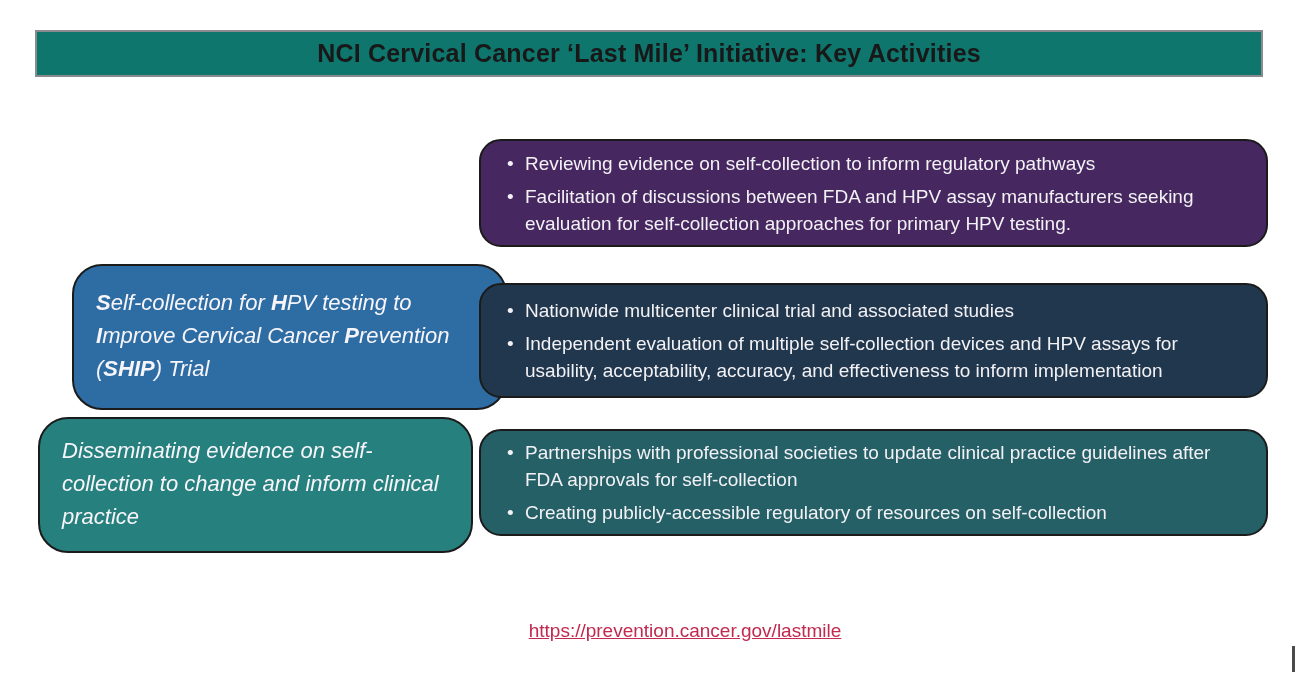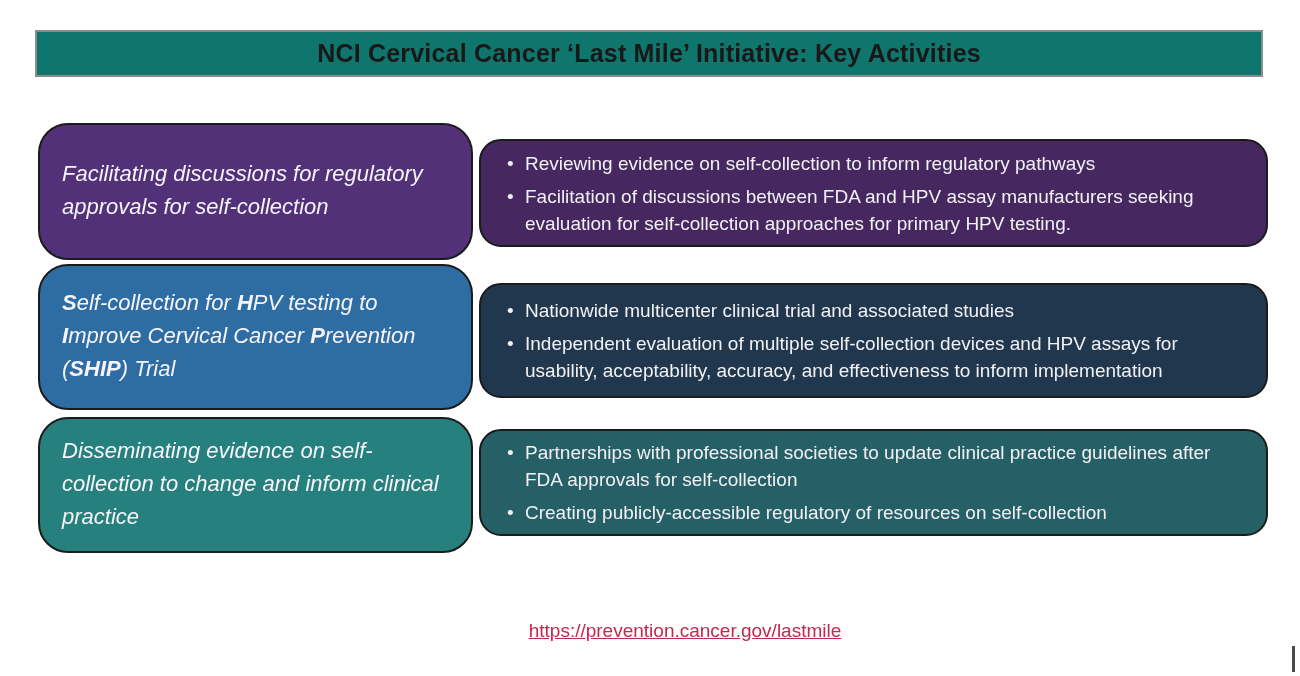--- a/index.html
+++ b/index.html
@@ -65,35 +65,32 @@
 </style>
 </head>
 <body>
 
 <div class="canvas">
 
   <div class="titlebar" style="background-color: #0f766e;">
     <span class="title">NCI Cervical Cancer ‘Last Mile’ Initiative: Key Activities</span>
   </div>
 
-  <div class="leftbox r1-left" style="background-color: rgb(83, 49, 121);">
-    <p>Facilitating discussions for regulatory approvals for self-collection</p>
-  </div>
   <div class="rightbox r1-right" style="background-color: rgb(70, 39, 95);">
     <div class="bullet">
       <span class="dot">•</span>
       <span class="btext">Reviewing evidence on self-collection to inform regulatory pathways</span>
     </div>
     <div class="bullet">
       <span class="dot">•</span>
       <span class="btext">Facilitation of discussions between FDA and HPV assay manufacturers seeking evaluation for self-collection approaches for primary HPV testing.</span>
     </div>
   </div>
 
-  <div class="leftbox r2-left" style="background-color: rgb(46, 109, 164);">
+  <div class="leftbox r2-left" style="background-color: rgb(46, 109, 164); margin-left: 34px;">
     <p><b>S</b><span>elf-collection for </span><b>H</b><span>PV testing to </span><b>I</b><span>mprove Cervical Cancer </span><b>P</b><span>revention (</span><b>SHIP</b><span>) Trial</span></p>
   </div>
   <div class="rightbox r2-right" style="background-color: rgb(33, 55, 77);">
     <div class="bullet">
       <span class="dot">•</span>
       <span class="btext">Nationwide multicenter clinical trial and associated studies</span>
     </div>
     <div class="bullet">
       <span class="dot">•</span>
       <span class="btext">Independent evaluation of multiple self-collection devices and HPV assays for usability, acceptability, accuracy, and effectiveness to inform implementation</span>

